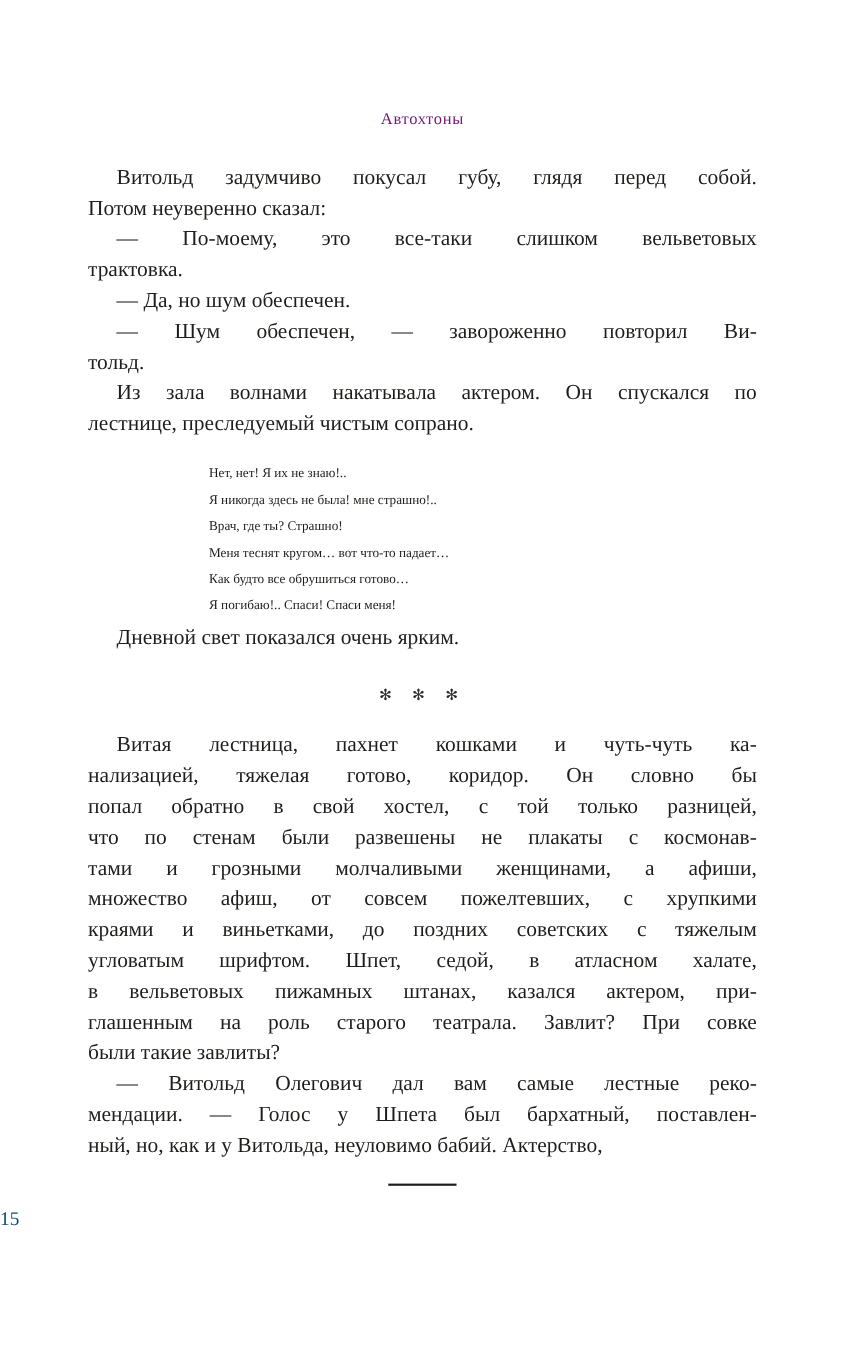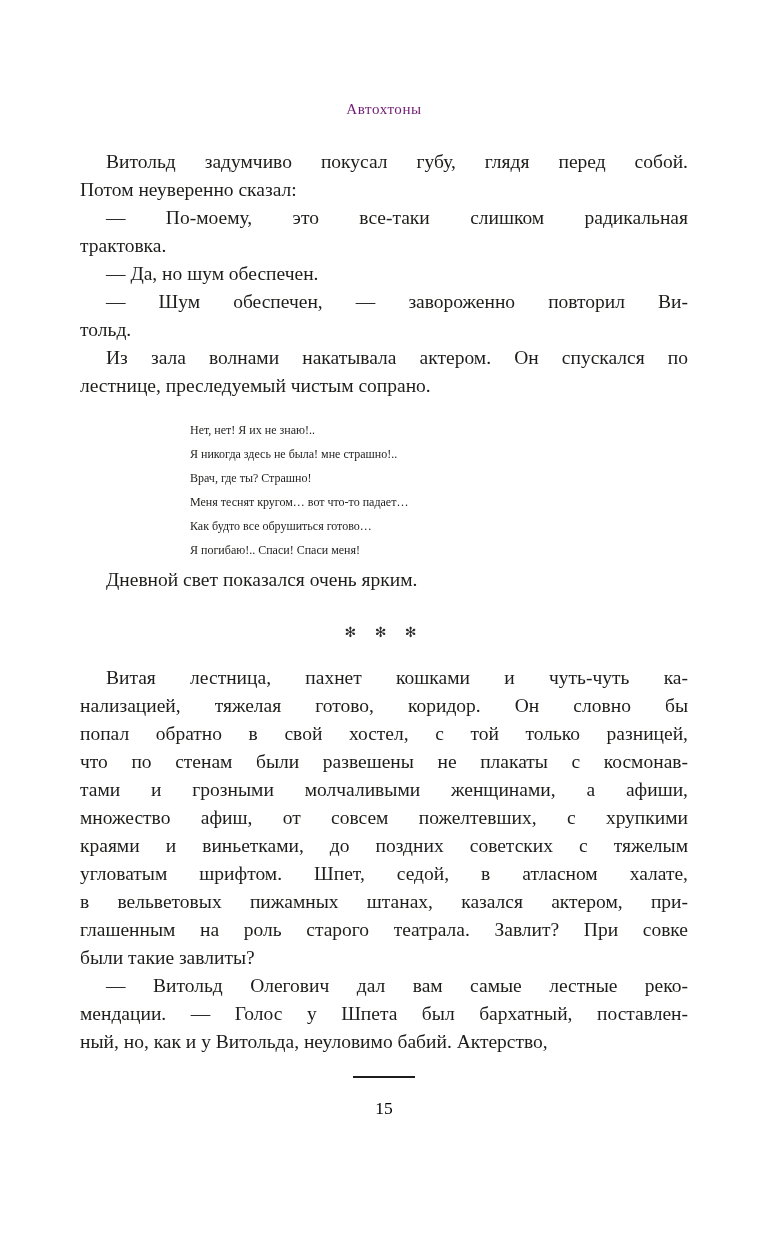--- a/index.html
+++ b/index.html
@@ -71,38 +71,37 @@
     transform: translateX(-50%);
     width: 62px;
     height: 2px;
     background: #1d1d1b;
   }
   .page-number {
     position: absolute;
     top: 1098px;
     left: 0;
     width: 100%;
-    text-align: center;
     font-size: 17.5px;
-    color: #000000;
+    color: #0c4a6e;
   }
 </style>
 </head>
 <body>
 
 <div class="book-page">
   <div class="running-head">Автохтоны</div>
 
   <div class="body-text">
       <div class="para">
         <div class="line first">Витольд задумчиво покусал губу, глядя перед собой.</div>
         <div class="line last">Потом неуверенно сказал:</div>
       </div>
       <div class="para">
-        <div class="line first">— По-моему, это все-таки слишком радикальная</div>
+        <div class="line first">— По-моему, это все-таки слишком вельветовых</div>
         <div class="line last">трактовка.</div>
       </div>
       <div class="para">
         <div class="line first last">— Да, но шум обеспечен.</div>
       </div>
       <div class="para">
         <div class="line first">— Шум обеспечен, — завороженно повторил Ви-</div>
         <div class="line last">тольд.</div>
       </div>
       <div class="para">

